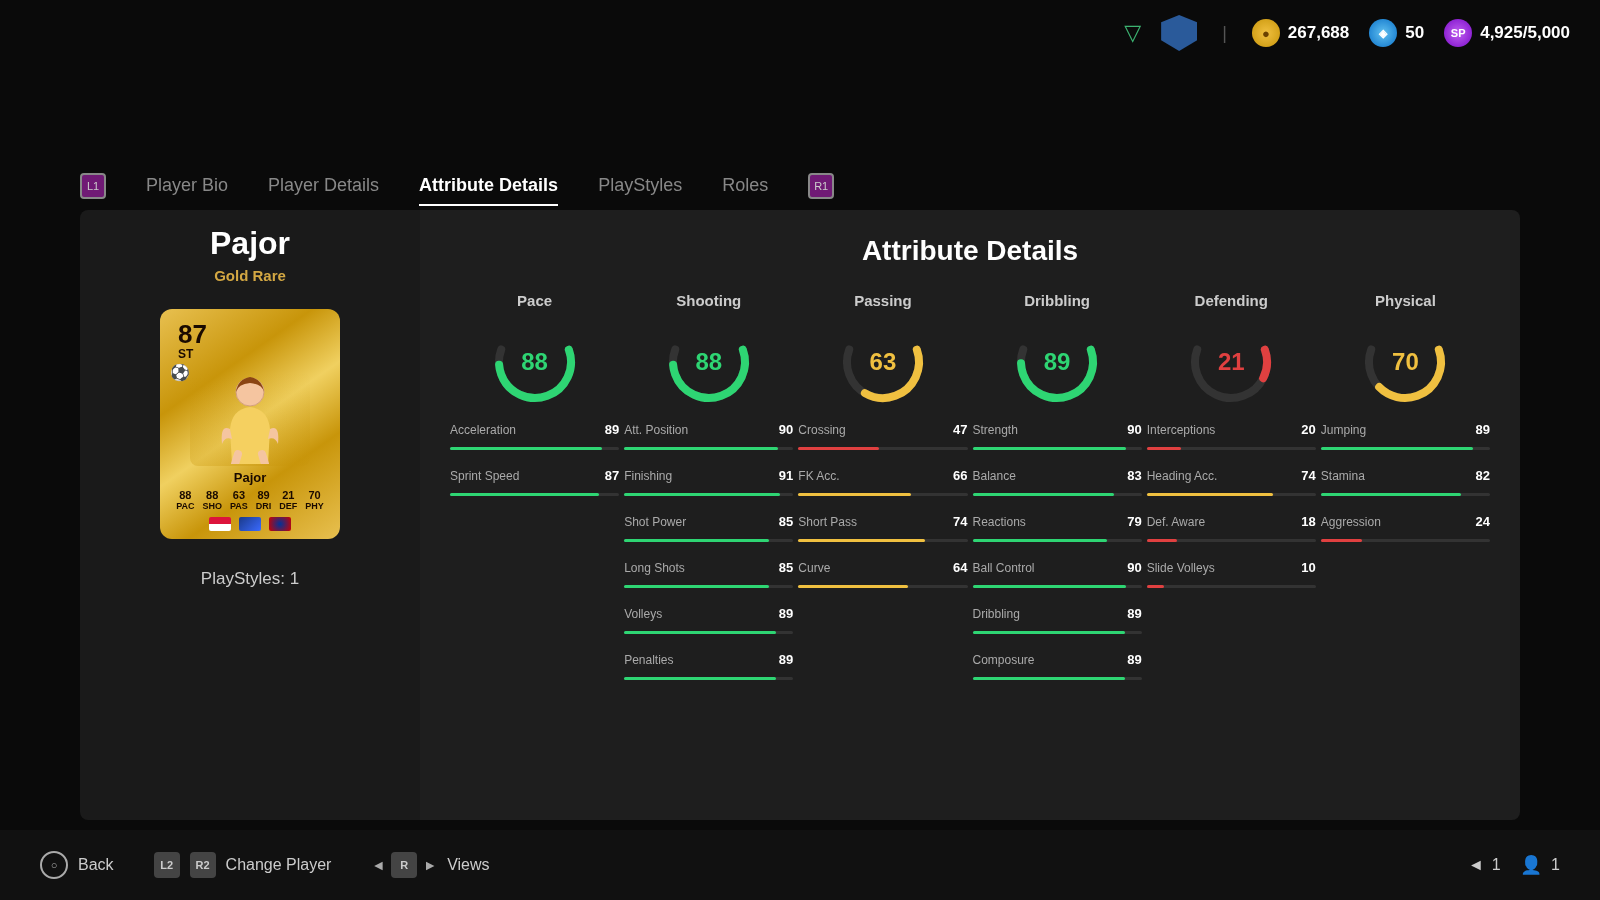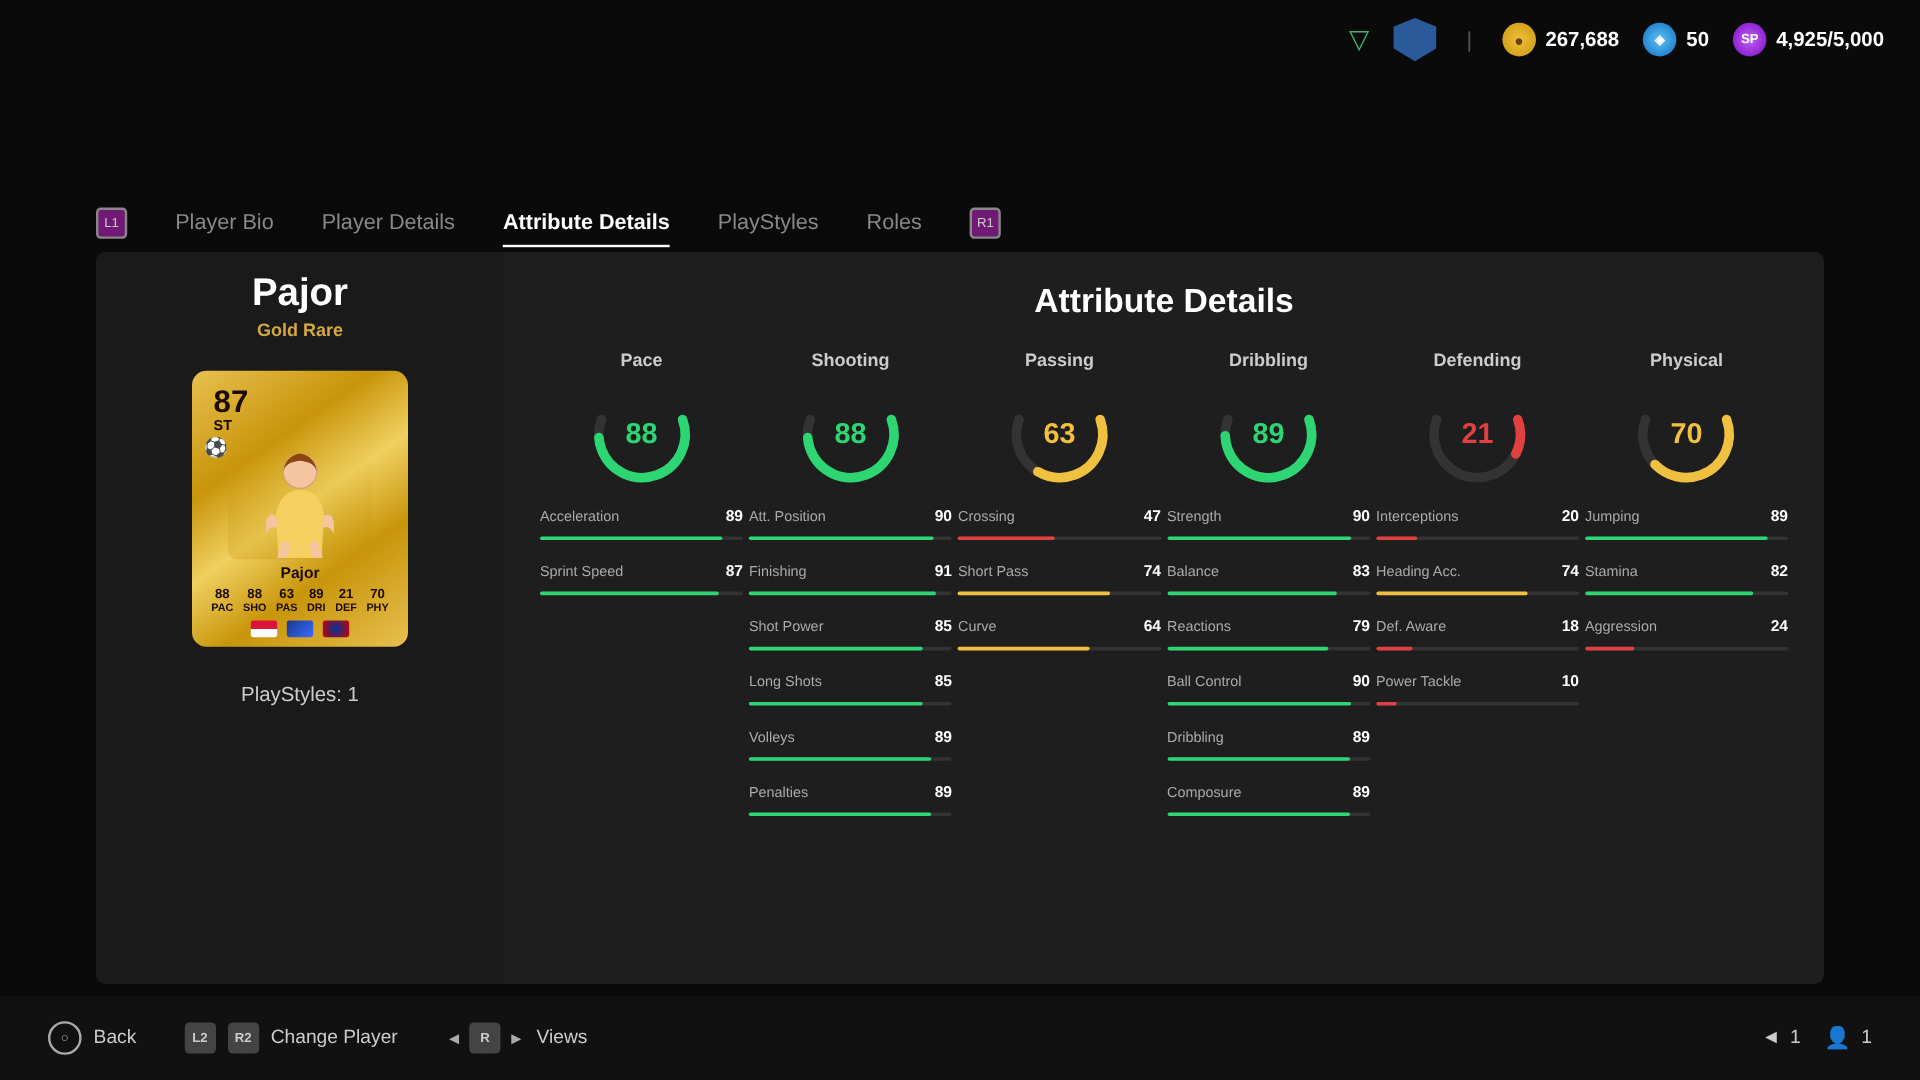--- a/index.html
+++ b/index.html
@@ -590,20 +590,29 @@
             <div class="stat-row">
               <span class="stat-label">Crossing</span>
               <span class="stat-value">47</span>
             </div>
             <div class="stat-bar-container">
               <div class="stat-bar" style="width: 47.4747%; background: rgb(224, 64, 64);"></div>
             </div>
           </div>
           <div class="stat-item">
             <div class="stat-row">
+              <span class="stat-label">FK Acc.</span>
+              <span class="stat-value">66</span>
+            </div>
+            <div class="stat-bar-container">
+              <div class="stat-bar" style="width: 66.6667%; background: rgb(240, 192, 64);"></div>
+            </div>
+          </div>
+          <div class="stat-item">
+            <div class="stat-row">
               <span class="stat-label">Short Pass</span>
               <span class="stat-value">74</span>
             </div>
             <div class="stat-bar-container">
               <div class="stat-bar" style="width: 74.7475%; background: rgb(240, 192, 64);"></div>
             </div>
           </div>
           <div class="stat-item">
             <div class="stat-row">
               <span class="stat-label">Curve</span>
@@ -703,21 +712,21 @@
             <div class="stat-row">
               <span class="stat-label">Def. Aware</span>
               <span class="stat-value">18</span>
             </div>
             <div class="stat-bar-container">
               <div class="stat-bar" style="width: 18.1818%; background: rgb(224, 64, 64);"></div>
             </div>
           </div>
           <div class="stat-item">
             <div class="stat-row">
-              <span class="stat-label">Power Tackle</span>
+              <span class="stat-label">Slide Volleys</span>
               <span class="stat-value">10</span>
             </div>
             <div class="stat-bar-container">
               <div class="stat-bar" style="width: 10.101%; background: rgb(224, 64, 64);"></div>
             </div>
           </div>
         </div>
         <div class="attr-col">
           <div class="attr-col-title">Physical</div>
           <div class="gauge-container"><svg viewBox="0 0 90 90" width="90" height="90" style="transform:rotate(-20deg)">

